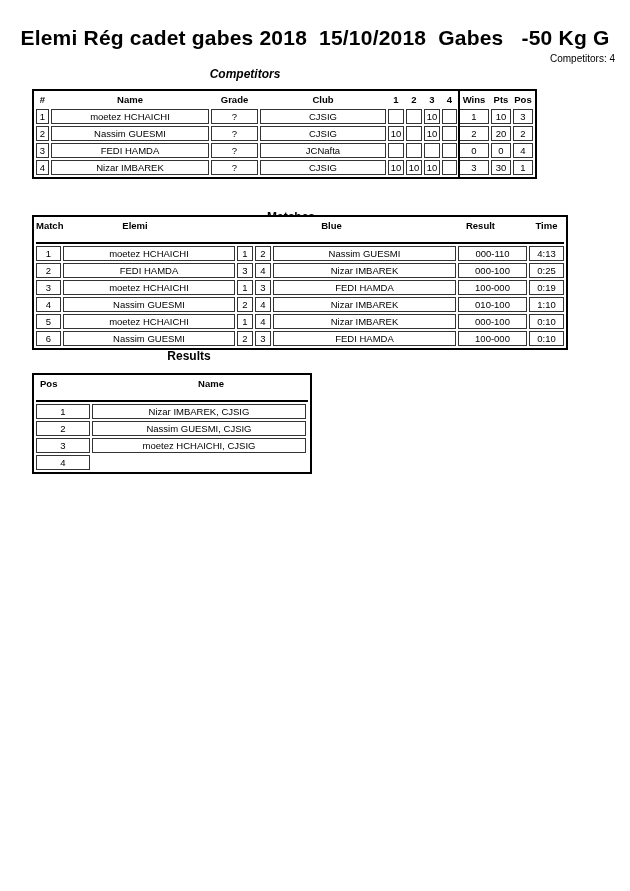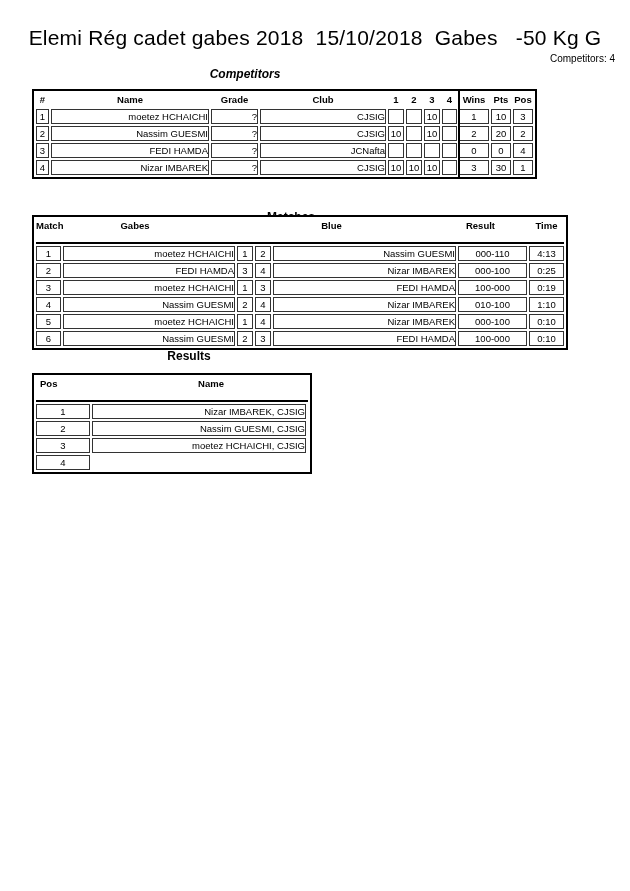--- a/index.html
+++ b/index.html
@@ -1,21 +1,21 @@
 <!DOCTYPE html>
 <html><head>
 <meta charset="utf-8">
 <style>
   * { margin:0; padding:0; box-sizing:border-box; }
   html,body { background:#ffffff; }
   body { font-family:"Liberation Sans","DejaVu Sans",sans-serif; color:#000; }
   .page { position:relative; width:630px; height:891px; background:#fff; overflow:hidden; }
 
   .title { position:absolute; top:26px; left:0; width:630px; text-align:center;
-           font-size:21px; font-weight:normal; white-space:pre; letter-spacing:0.2px; }
+           font-size:21px; font-weight:bold; white-space:pre; letter-spacing:0.2px; }
   .comp-count { position:absolute; top:53px; right:15px; font-size:10px; font-weight:normal; }
 
   .sec-heading { position:absolute; transform:translateX(-50%);
                  font-size:12px; font-weight:bold; white-space:nowrap; }
   .h-competitors { top:67px;  left:245px;font-style:italic; }
   .h-matches     { top:210px; left:291px; }
   .h-results     { top:349px; left:189px; }
 
   .tbl { position:absolute; border:2px solid #000; background:#fff; padding:2px;
          display:flex; flex-direction:column; gap:2px; }
@@ -32,21 +32,21 @@
                 text-align:center; white-space:nowrap; overflow:visible; position:relative; }
   .hdr.thickline { border-bottom:2px solid #000; padding-bottom:9px; }
   .hcell.left { text-align:left; padding-left:4px; }
   .nudge-white  { left:-14px; }
   .nudge-blue   { left:-33px; }
   .nudge-result { left:-12px; }
   .nudge-name   { left:12px; }
 
   .cell { height:15px; line-height:13px; font-size:9.5px; border:1px solid #333;
           background:#fff; white-space:nowrap; overflow:hidden; text-align:center; }
-  .cell.txt { text-align:right; padding-left:0; }
+  .cell.txt { text-align:center; padding-left:0; }
 
   .vline { position:absolute; top:0; bottom:0; width:2px; background:#000; }
   .v-wins { left:424px; }
 </style>
 </head>
 <body>
 
 <div class="page">
 
   <div class="title">Elemi Rég cadet gabes 2018  15/10/2018  Gabes   -50 Kg G</div>
@@ -122,21 +122,21 @@
       <div class="cell">30</div>
       <div class="cell">1</div>
     </div>
   </div>
 
   <div class="sec-heading h-matches">Matches</div>
 
   <div class="tbl t-matches">
     <div class="grid g-matches hdr thickline">
       <div class="hcell">Match</div>
-      <div class="hcell nudge-white">Gabes</div>
+      <div class="hcell nudge-white">Elemi</div>
       <div class="hcell"></div>
       <div class="hcell"></div>
       <div class="hcell nudge-blue">Blue</div>
       <div class="hcell nudge-result">Result</div>
       <div class="hcell">Time</div>
     </div>
 
     <div class="grid g-matches">
       <div class="cell">1</div>
       <div class="cell txt">moetez HCHAICHI</div>

